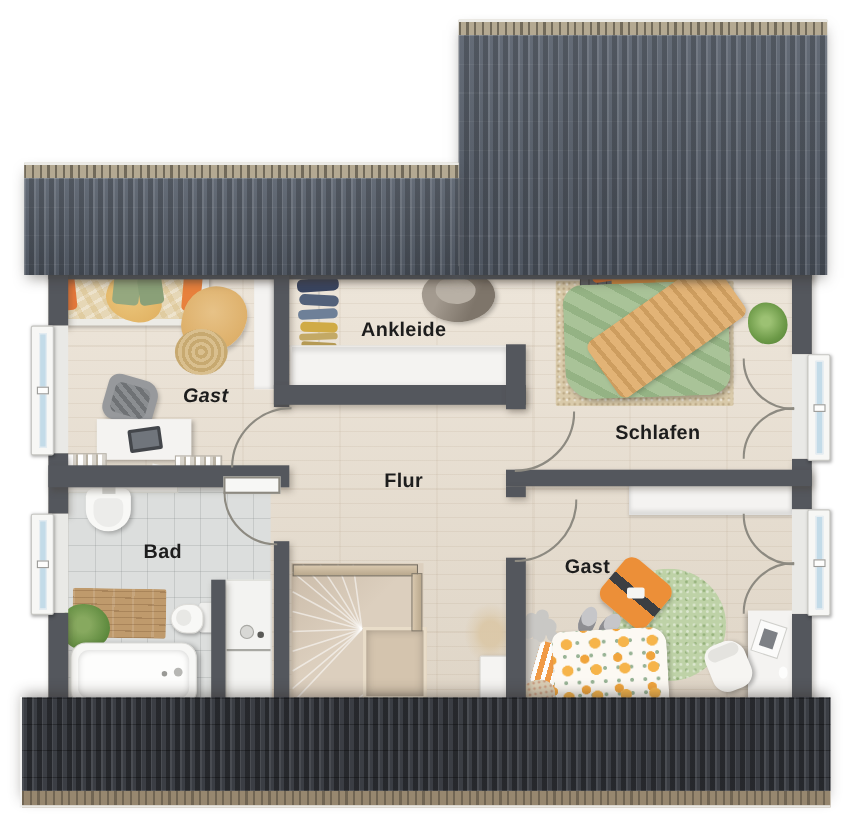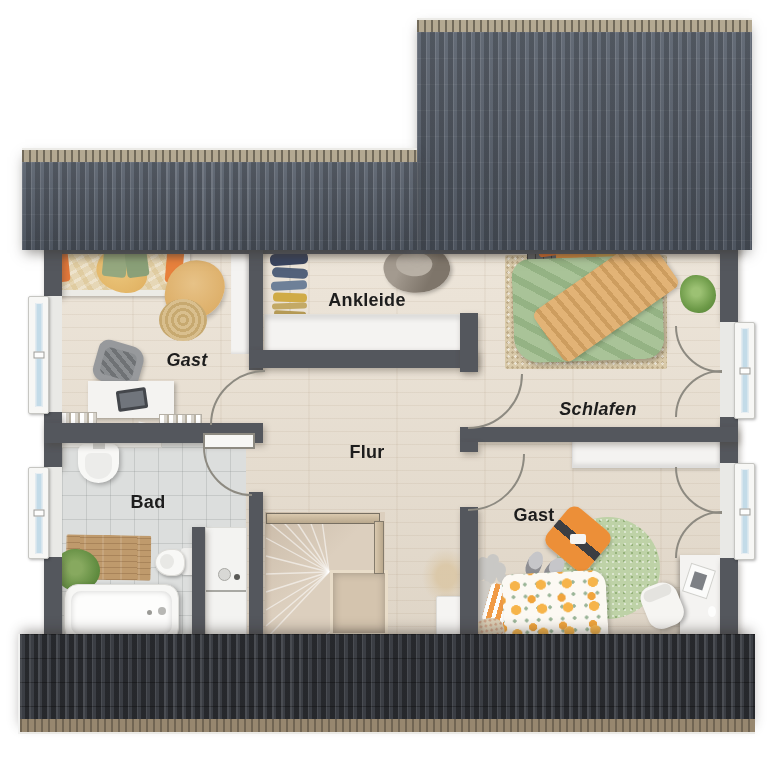--- a/index.html
+++ b/index.html
@@ -223,22 +223,22 @@
   <div class="arc q-bl" style="left:203px;top:398px;width:94px;height:94px;"></div>
   <div class="arc q-br" style="left:413px;top:319px;width:106px;height:106px;"></div>
   <div class="arc q-br" style="left:411px;top:397px;width:110px;height:110px;"></div>
   <div class="arc q-bl" style="left:675px;top:279px;width:90px;height:90px;"></div>
   <div class="arc q-tl" style="left:675px;top:370px;width:90px;height:90px;"></div>
   <div class="arc q-bl" style="left:675px;top:420px;width:90px;height:90px;"></div>
   <div class="arc q-tl" style="left:675px;top:511px;width:90px;height:90px;"></div>
 
   <div class="room-label" style="left:187px;top:360px;font-style:italic;">Gast</div>
   <div class="room-label" style="left:367px;top:300px;text-align:right;">Ankleide</div>
-  <div class="room-label" style="left:598px;top:409px;font-style:italic;">Schlafen</div>
-  <div class="room-label" style="left:367px;top:437px;margin-top:15px;">Flur</div>
+  <div class="room-label" style="left:598px;top:394px;">Schlafen</div>
+  <div class="room-label" style="left:367px;top:437px;">Flur</div>
   <div class="room-label" style="left:148px;top:502px;">Bad</div>
   <div class="room-label" style="left:534px;top:515px;">Gast</div>
 
   <div class="roof" style="left:417px;top:18px;width:335px;height:232px;box-shadow:0 6px 12px -3px rgba(50,45,40,.5);">
     <div class="ridge"></div>
     <div class="rtop"></div>
   </div>
   <div class="roof" style="left:22px;top:148px;width:395px;height:102px;box-shadow:0 6px 12px -3px rgba(50,45,40,.5);">
     <div class="ridge"></div>
     <div class="rtop"></div>

